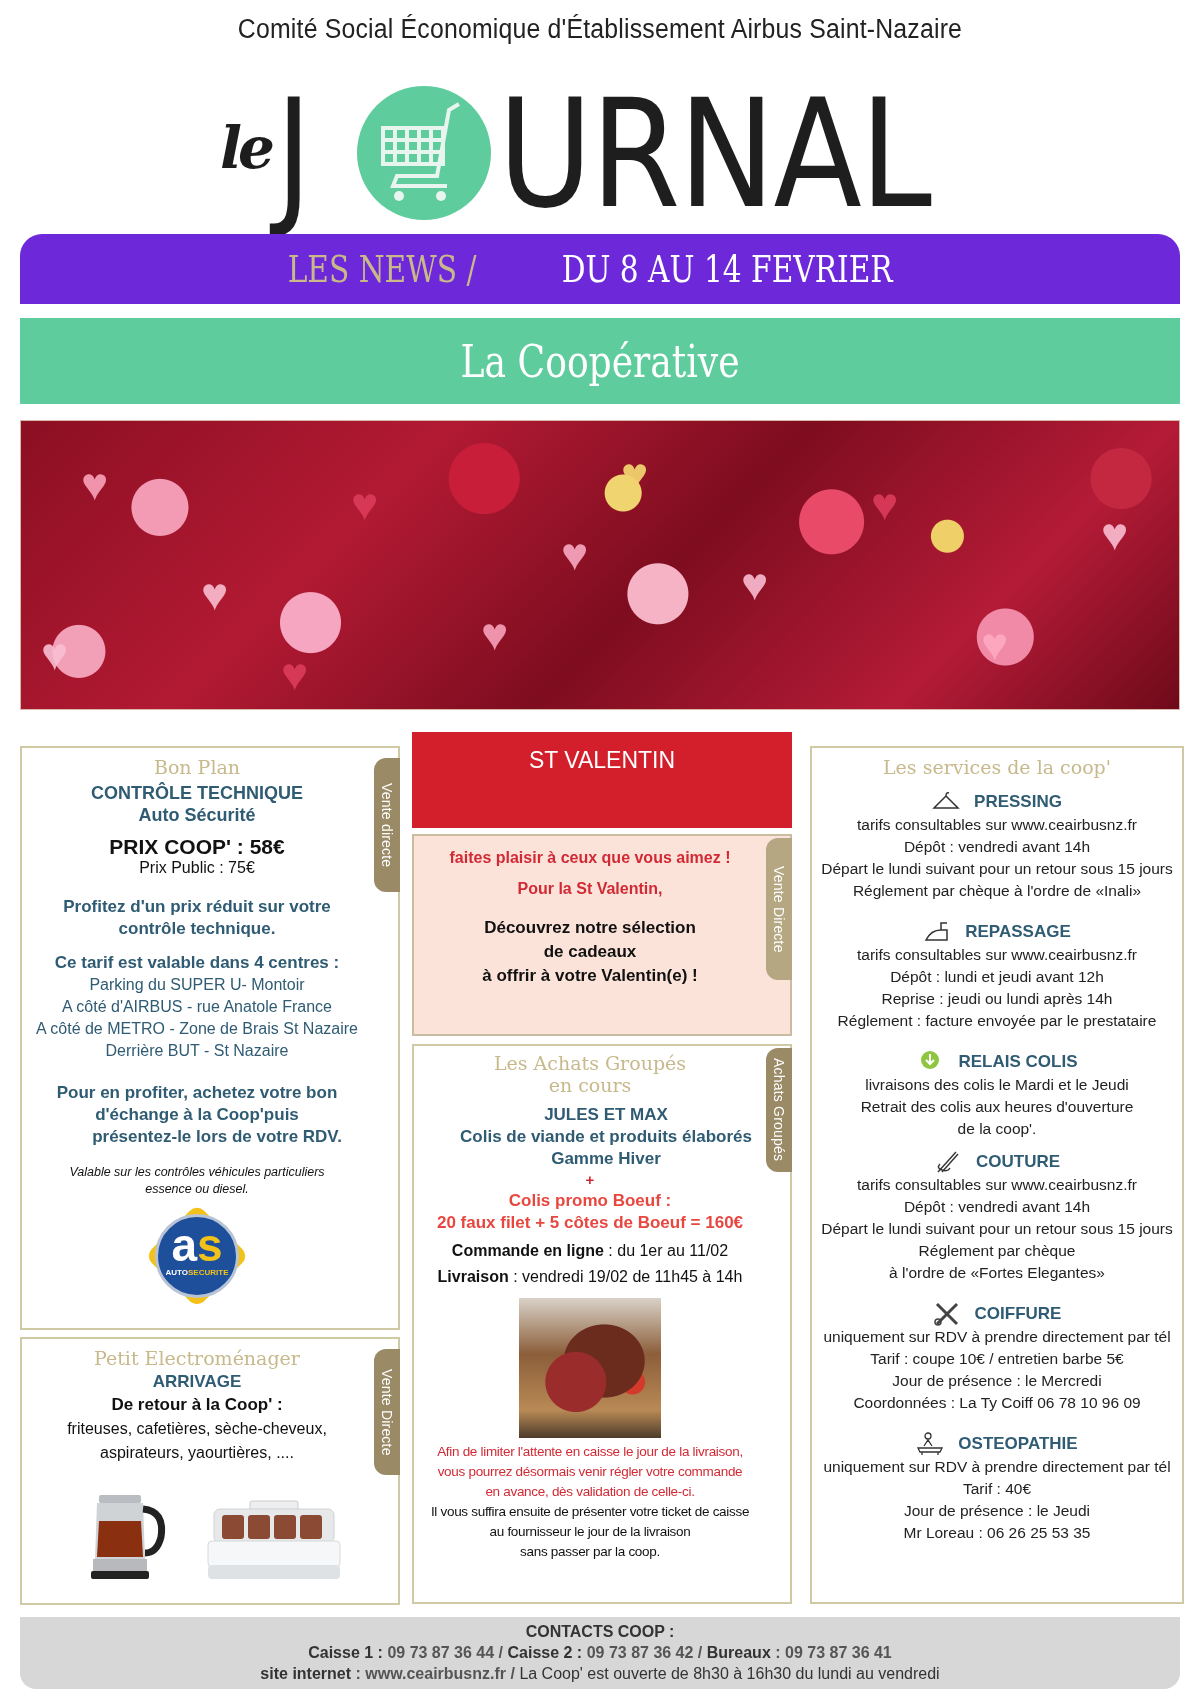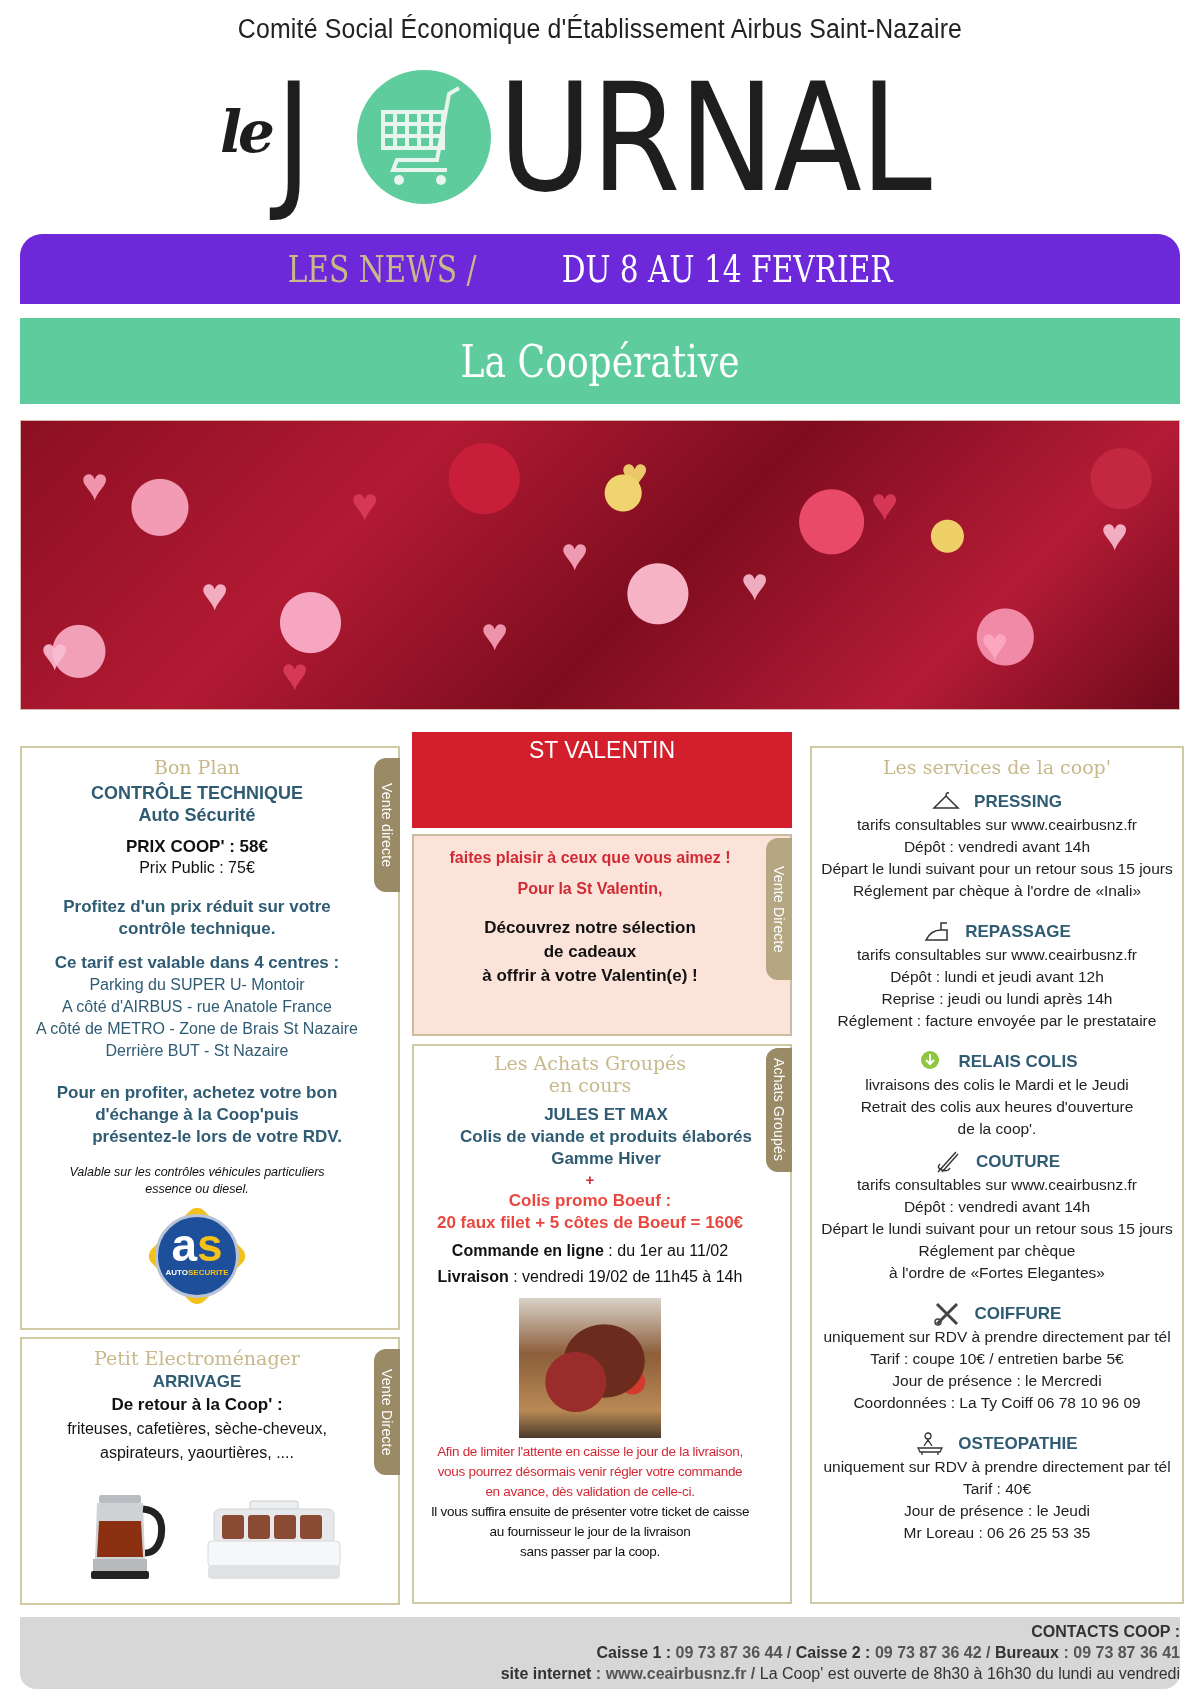--- a/index.html
+++ b/index.html
@@ -2,21 +2,21 @@
 <html><head>
 <meta charset="utf-8">
 <style>
   * { box-sizing: border-box; margin: 0; padding: 0; }
   html, body { width: 1200px; height: 1697px; background: #ffffff; overflow: hidden; }
   body { font-family: "Liberation Sans", sans-serif; color: #1f1f1f; position: relative; }
 
   .org-line { position: absolute; top: 14px; left: 0; width: 1200px; text-align: center;
     font-family: "Liberation Sans Narrow", "Liberation Sans", sans-serif; font-size: 27px; color: #222; letter-spacing: 0.2px; transform: scaleX(0.92); }
 
-  .logo { position: absolute; top: 68px; left: 220px; width: 760px; height: 140px; }
+  .logo { position: absolute; top: 84px; left: 220px; width: 760px; height: 140px; }
   .logo-le { position: absolute; left: 0; top: 30px; font-family: "DejaVu Serif", serif; font-style: italic; font-size: 58px; color: #1d1d1d; font-weight: bold; letter-spacing: -4px; }
   .logo-j { position: absolute; left: 56px; top: 0; font-family: "DejaVu Sans", sans-serif; font-size: 150px; line-height: 140px; color: #1e1e1e; font-weight: normal; transform: scaleX(0.8); transform-origin: left; }
   .logo-circle { position: absolute; left: 137px; top: 2px; width: 134px; height: 134px; border-radius: 50%; background: #5fcc9d; }
   .logo-circle svg { position: absolute; left: 18px; top: 12px; }
   .logo-rest { position: absolute; left: 278px; top: 0; font-family: "DejaVu Sans", sans-serif; font-size: 150px; line-height: 140px; color: #1e1e1e; letter-spacing: -2px; transform: scaleX(0.86); transform-origin: left; }
 
   .news-bar { position: absolute; top: 234px; left: 20px; width: 1160px; height: 70px; background: #6d28d9; border-radius: 22px 22px 0 0;
     display: flex; align-items: center; justify-content: center; gap: 12px; }
   .news-bar span { font-family: "DejaVu Serif", serif; font-size: 38px; transform: scaleX(0.78); letter-spacing: 0px; }
   .news-gold { color: #c9b98a; }
@@ -46,21 +46,21 @@
     display: flex; align-items: center; justify-content: center; }
   .tab span { writing-mode: vertical-rl; font-size: 14px; letter-spacing: 0.2px; }
   .sec-title { font-family: "DejaVu Serif", serif; color: #c7b98b; font-size: 19px; text-align: center; }
   .blue { color: #2f5b73; font-weight: bold; }
   .c { text-align: center; }
 
   
   #bonplan { top: 746px; left: 20px; width: 380px; height: 584px; }
   #bonplan .inner { position: absolute; top: 8px; left: 0; width: 350px; }
   .bp-title { font-size: 18px; line-height: 22px; }
-  .bp-price { font-size: 17px; font-weight: bold; color: #111; line-height: 22px; margin-top: 10px; }
+  .bp-price { font-size: 21px; font-weight: bold; color: #111; line-height: 22px; margin-top: 10px; }
   .bp-public { font-size: 16px; color: #111; line-height: 20px; }
   .bp-promo { font-size: 17px; line-height: 22px; margin-top: 18px; padding: 0 8px; }
   .bp-centres-title { font-size: 17px; line-height: 22px; margin-top: 12px; }
   .bp-centre { font-size: 16px; line-height: 22px; color: #2f5b73; }
   .bp-howto { font-size: 17px; line-height: 22px; margin-top: 20px; }
   .bp-note { font-size: 12.5px; font-style: italic; color: #111; line-height: 17px; margin-top: 16px; }
   .as-logo { position: relative; width: 100px; height: 100px; margin: 8px auto 0; }
   .as-logo .diamond { position: absolute; left: 13px; top: 13px; width: 74px; height: 74px; background: #f3c21a; transform: rotate(45deg); border-radius: 10px; }
   .as-logo .circle { position: absolute; left: 8px; top: 8px; width: 84px; height: 84px; border-radius: 50%; background: #1d4f9b; border: 3px solid #b9c3d6; }
   .as-logo .as { position: absolute; left: 0; width: 100px; top: 16px; text-align: center; font-weight: bold; font-size: 46px; line-height: 46px; color: #fff; }
@@ -72,21 +72,21 @@
   #electro { top: 1337px; left: 20px; width: 380px; height: 268px; }
   #electro .inner { position: absolute; top: 8px; left: 0; width: 350px; }
   .el-arr { font-size: 17px; line-height: 22px; margin-top: 2px; }
   .el-back { font-size: 17px; font-weight: bold; color: #111; line-height: 24px; }
   .el-list { font-size: 16px; color: #111; line-height: 24px; }
   .kettle { position: absolute; left: 65px; top: 148px; width: 80px; height: 94px; }
   .yog { position: absolute; left: 182px; top: 160px; width: 140px; height: 84px; }
 
   
   #valentin-head { position: absolute; top: 732px; left: 412px; width: 380px; height: 96px; background: #d21f2b; color: #fff;
-    text-align: center; }
+    text-align: center; padding-top: 10px; }
   #valentin-head div { font-size: 23px; line-height: 36px; font-weight: 300; }
   #valentin-body { top: 834px; left: 412px; width: 380px; height: 202px; background: #fbe3da; border-color: #c9bca0; }
   .vb-red { color: #d22a35; font-weight: bold; font-size: 16px; line-height: 31px; }
   .vb-black { color: #111; font-weight: bold; font-size: 17px; line-height: 24px; }
 
   #achats { top: 1044px; left: 412px; width: 380px; height: 560px; }
   #achats .inner { position: absolute; top: 6px; left: 0; width: 352px; }
   .ac-t { font-size: 17px; line-height: 22px; padding-left: 32px; }
   .ac-plus { color: #d22a35; font-weight: bold; font-size: 15px; line-height: 20px; }
   .ac-red { color: #e8473f; font-weight: bold; font-size: 17px; line-height: 22px; }
@@ -102,21 +102,21 @@
 
   
   #services { top: 746px; left: 810px; width: 374px; height: 858px; }
   .svc { text-align: center; margin-top: 18px; }
   .svc-head { display: flex; align-items: center; justify-content: center; gap: 14px; }
   .svc-name { font-size: 17px; line-height: 22px; }
   .svc-line { font-size: 15.5px; color: #222; line-height: 22px; font-weight: 300; }
   .svc-icon { width: 28px; height: 24px; display: inline-block; }
 
   .contacts { position: absolute; top: 1617px; left: 20px; width: 1160px; height: 72px; background: #d7d7d7; border-radius: 0 0 16px 16px;
-    text-align: right; padding-top: 4px; }
+    text-align: center; padding-top: 4px; }
   .contacts .t { font-weight: bold; font-size: 16px; color: #333; line-height: 21px; }
   .contacts .l { font-size: 16px; color: #333; line-height: 21px; }
   .contacts .l b { font-weight: bold; }
   .contacts .l .light { color: #555; font-weight: bold; margin-top: 26px; }
 </style>
 </head>
 <body>
 
 <div class="org-line">Comité Social Économique d'Établissement Airbus Saint-Nazaire</div>
 

